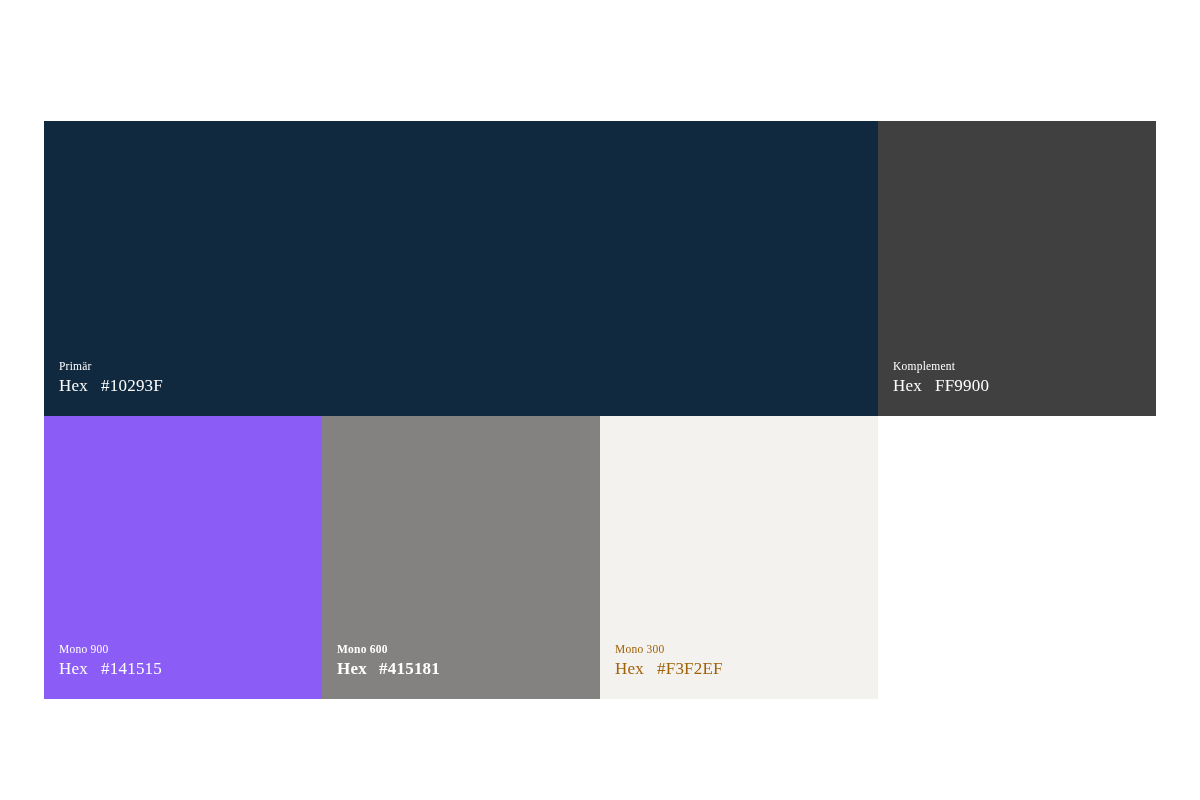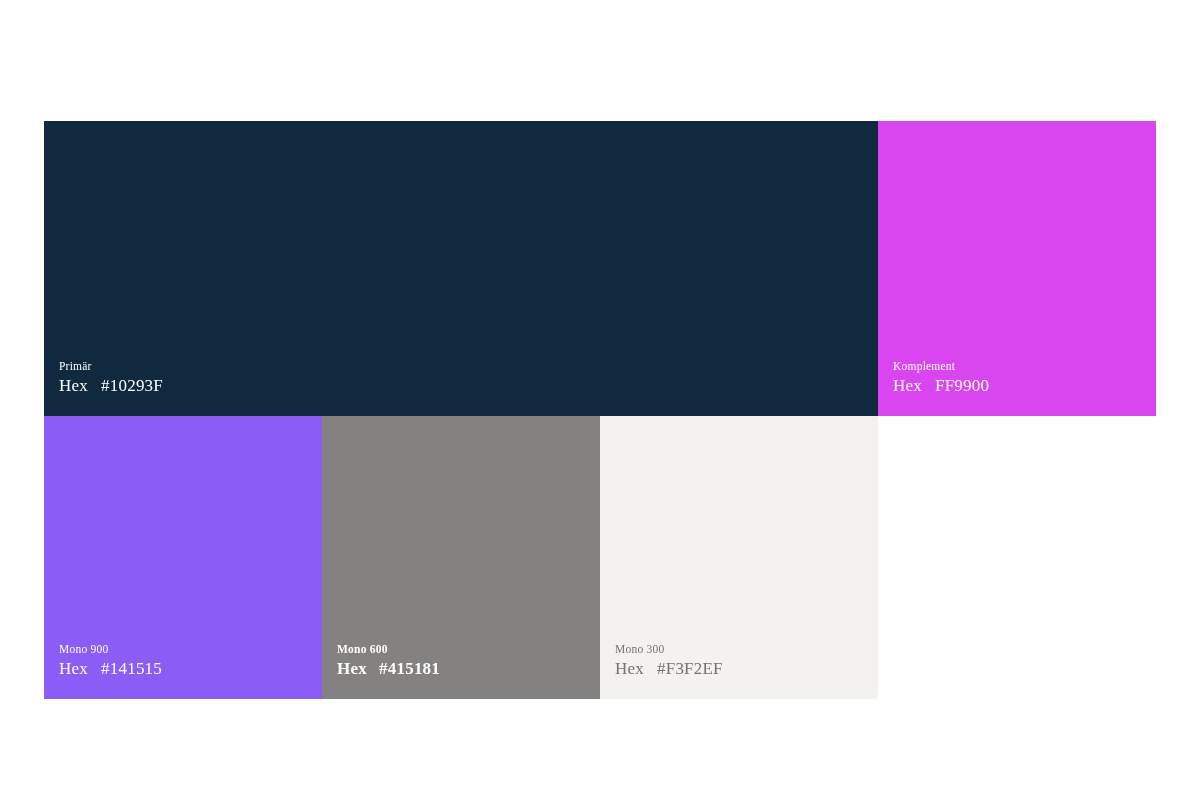--- a/index.html
+++ b/index.html
@@ -80,39 +80,39 @@
   .hex-key {
     display: inline-block;
     width: 42px;
   }
 
   .hex-value {
     display: inline-block;
   }
 
   .label-light { color: #FFFFFF; }
-  .label-dark  { color: #737373; }
+  .label-dark  { color: #a16207; }
 </style>
 </head>
 <body style="background-color: rgb(255, 255, 255);">
 
 <div class="palette">
 
   <div class="row row-primary">
 
     <div class="swatch sw-primar" style="background-color: rgb(16, 41, 63);">
       <div class="swatch-label label-light">
         <span class="swatch-name">Primär</span>
         <span class="swatch-hexline">
           <span class="hex-key">Hex</span><span class="hex-value">#10293F</span>
         </span>
       </div>
     </div>
 
-    <div class="swatch sw-komplement" style="background-color: #d946ef;">
+    <div class="swatch sw-komplement" style="background-color: #404040;">
       <div class="swatch-label label-light">
         <span class="swatch-name">Komplement</span>
         <span class="swatch-hexline">
           <span class="hex-key">Hex</span><span class="hex-value">FF9900</span>
         </span>
       </div>
     </div>
 
   </div>
 

